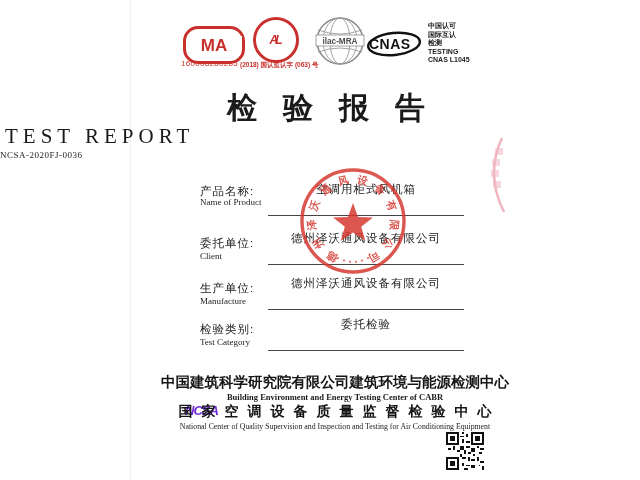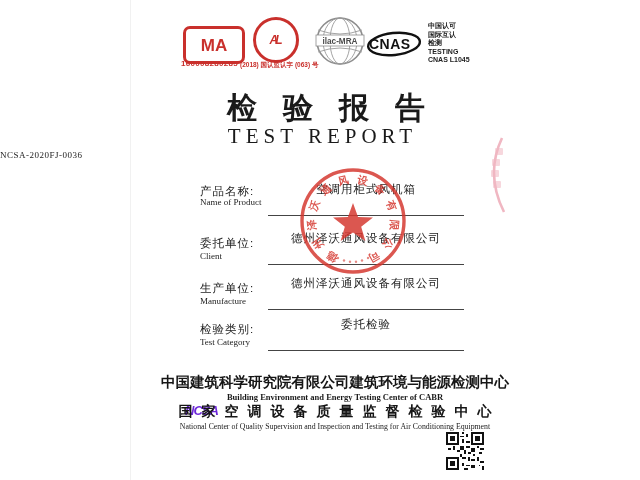--- a/index.html
+++ b/index.html
@@ -1,36 +1,36 @@
 <!DOCTYPE html>
 <html><head>
 <meta charset="utf-8">
 <style>
   html,body{margin:0;padding:0;}
   body{width:640px;height:480px;background:#fff;position:relative;overflow:hidden;
        font-family:"Liberation Sans", sans-serif;color:#222;}
   .abs{position:absolute;}
   
-  .cma-box{left:183px;top:26px;width:56px;height:32px;border:3px solid #c9302c;border-radius:7px;
+  .cma-box{left:183px;top:26px;width:56px;height:32px;border:3px solid #c9302c;border-radius:15px;
            display:flex;align-items:center;justify-content:center;}
   .cma-box .ctext{color:#c9302c;font-weight:bold;font-size:17px;letter-spacing:0;line-height:1;}
   .cma-notch{left:236px;top:36px;width:6px;height:8px;background:#fff;}
-  .cma-no{left:181px;top:59px;width:64px;font-size:8px;color:#c9302c;letter-spacing:0.3px;font-weight:bold;}
+  .cma-no{left:181px;top:59px;width:64px;font-size:8px;color:#c9302c;letter-spacing:0.3px;font-weight:normal;}
   .cal-circle{left:253px;top:17px;width:40px;height:40px;border:3px solid #c9302c;border-radius:50%;
               display:flex;align-items:center;justify-content:center;}
   .cal-circle .ctext{color:#c9302c;font-weight:bold;font-size:12px;font-style:italic;letter-spacing:-3px;line-height:1;padding-right:3px;}
   .cal-caption{left:240px;top:61px;width:86px;font-size:6.5px;color:#c9302c;font-weight:bold;white-space:nowrap;}
   .ilac{left:315px;top:16px;}
   .cnas-wrap{left:366px;top:27px;width:56px;height:34px;}
   .cnas-text{position:absolute;left:3px;top:9px;font-size:14px;font-weight:bold;color:#111;letter-spacing:0.5px;}
   .accred{left:428px;top:22px;font-size:7px;line-height:8.6px;font-weight:bold;color:#222;}
   
   .title-zh{left:12px;right:0;top:88px;text-align:center;font-size:30px;font-weight:bold;color:#1a1a1a;}
   .title-zh span{letter-spacing:26px;padding-left:26px;}
-  .title-en{left:0;right:0;top:124px;text-align:center;font-family:"Liberation Serif",serif;
+  .title-en{left:0;right:0;top:124px;text-align:left;font-family:"Liberation Serif",serif;
             font-size:21px;color:#1a1a1a;}
   .title-en span{letter-spacing:5px;padding-left:5px;}
   .report-no{left:0;right:0;top:150px;text-align:left;font-family:"Liberation Serif",serif;
              font-size:9px;color:#222;letter-spacing:0.5px;}
   
   .flabel-zh{left:200px;font-size:11.5px;color:#222;letter-spacing:1px;}
   .flabel-en{left:200px;font-family:"Liberation Serif",serif;font-size:9px;color:#222;}
   .fvalue{left:268px;width:196px;text-align:center;font-size:11.5px;color:#222;
           border-bottom:1px solid #444;padding-bottom:18px;letter-spacing:1px;}
   

